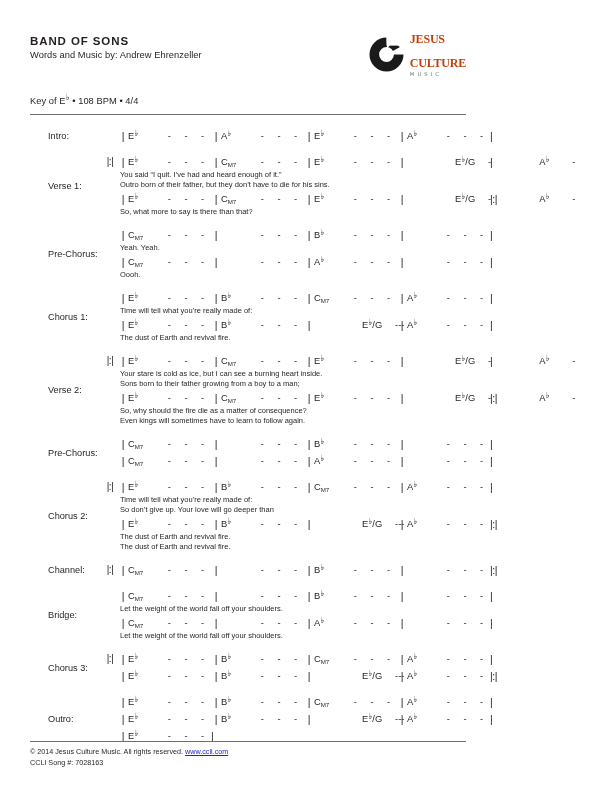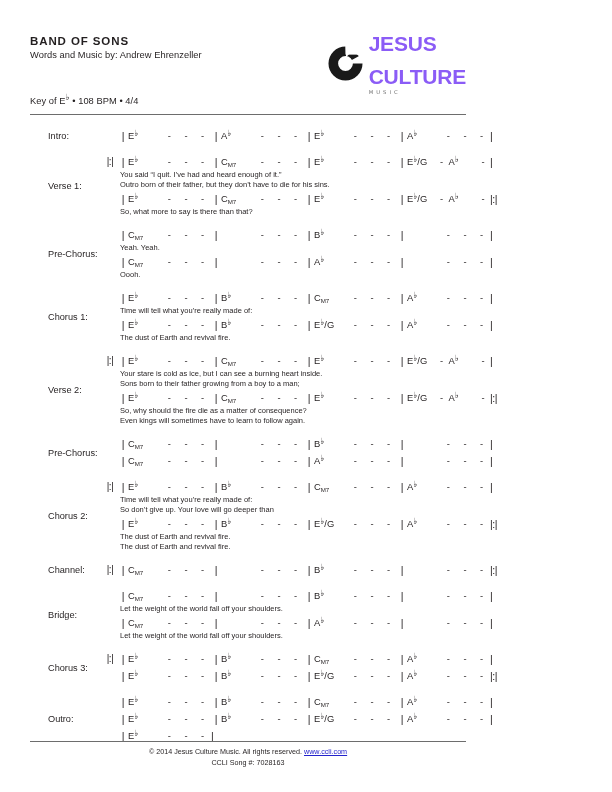--- a/index.html
+++ b/index.html
@@ -16,22 +16,22 @@
   
   .header{display:flex;align-items:flex-start;justify-content:space-between;}
   .titleblock{padding-top:2px;}
   .song-title{font-size:11.5px;font-weight:bold;letter-spacing:.9px;line-height:15px;}
   .credit{font-size:9.3px;line-height:13.5px;letter-spacing:.05px;}
   .keyline{font-size:9.3px;line-height:13.5px;letter-spacing:.05px;margin-top:32px;}
 
   .logo{display:flex;align-items:center;gap:5px;padding-top:1px;}
   .logo-mark{width:37px;height:37px;flex:0 0 auto;}
   .logo-words{display:flex;flex-direction:column;justify-content:center;line-height:1;}
-  .logo-l1,.logo-l2{font-size:21px;font-weight:bold;letter-spacing:-.2px;color:#8b5cf6;
-                    font-family:Liberation Sans, sans-serif;}
+  .logo-l1,.logo-l2{font-size:12px;font-weight:bold;letter-spacing:-.2px;color:#c2410c;
+                    font-family:Liberation Serif, serif;}
   .logo-l2{margin-top:12px;}
   .logo-l3{font-size:5.2px;letter-spacing:3.1px;color:#6f6f6f;margin-top:2.5px;
            font-family:"DejaVu Sans", sans-serif;}
 
   .rule{height:1px;background:#6d6d6d;margin-top:6px;}
   .rule-bottom{height:1px;background:#6d6d6d;margin:0;}
 
   
   .chart{margin-top:12px;}
   .section{display:flex;align-items:center;margin-bottom:0;}
@@ -42,33 +42,33 @@
   .row{height:17px;display:flex;align-items:center;}
   .lyric{font-size:7.5px;line-height:10px;height:10px;padding-left:18px;color:#231f20;
          white-space:nowrap;}
 
   
   .rep{width:16px;flex:0 0 16px;font-size:10px;text-align:center;letter-spacing:-.5px;}
   .bar{width:93px;flex:0 0 93px;display:flex;align-items:center;font-size:9.4px;}
   .pipe{width:10px;flex:0 0 10px;text-align:center;font-size:10.5px;color:#231f20;}
   .slot{flex:1 1 auto;display:flex;align-items:center;}
   .ch{width:33px;flex:0 0 33px;font-size:9.4px;white-space:nowrap;}
-  .ch.wide{width:38px;}
+  .ch.wide{width:38px;margin-left:48px;}
   .dash{flex:1 1 0;text-align:center;font-size:9.4px;color:#231f20;}
   .dash.l{text-align:left;}
   .endpipe{width:12px;flex:0 0 12px;font-size:10.5px;letter-spacing:-.5px;}
 
   sub{font-size:6.2px;vertical-align:baseline;position:relative;top:2px;letter-spacing:-.1px;}
   sup.flat{font-size:8.5px;vertical-align:baseline;position:relative;top:-3.5px;}
 
   .gap{height:9px;}
 
   
   .footer{position:absolute;left:30px;right:26px;bottom:24px;}
-  .foot-text{text-align:center;font-size:7.2px;line-height:11px;color:#231f20;padding-top:4px;}
+  .foot-text{text-align:left;font-size:7.2px;line-height:11px;color:#231f20;padding-top:4px;}
   .foot-link{color:#2222cc;text-decoration:underline;}
 </style>
 </head>
 <body>
 
 <div class="page">
 
   <div class="header">
     <div class="titleblock">
       <div class="song-title">BAND OF SONS</div>

